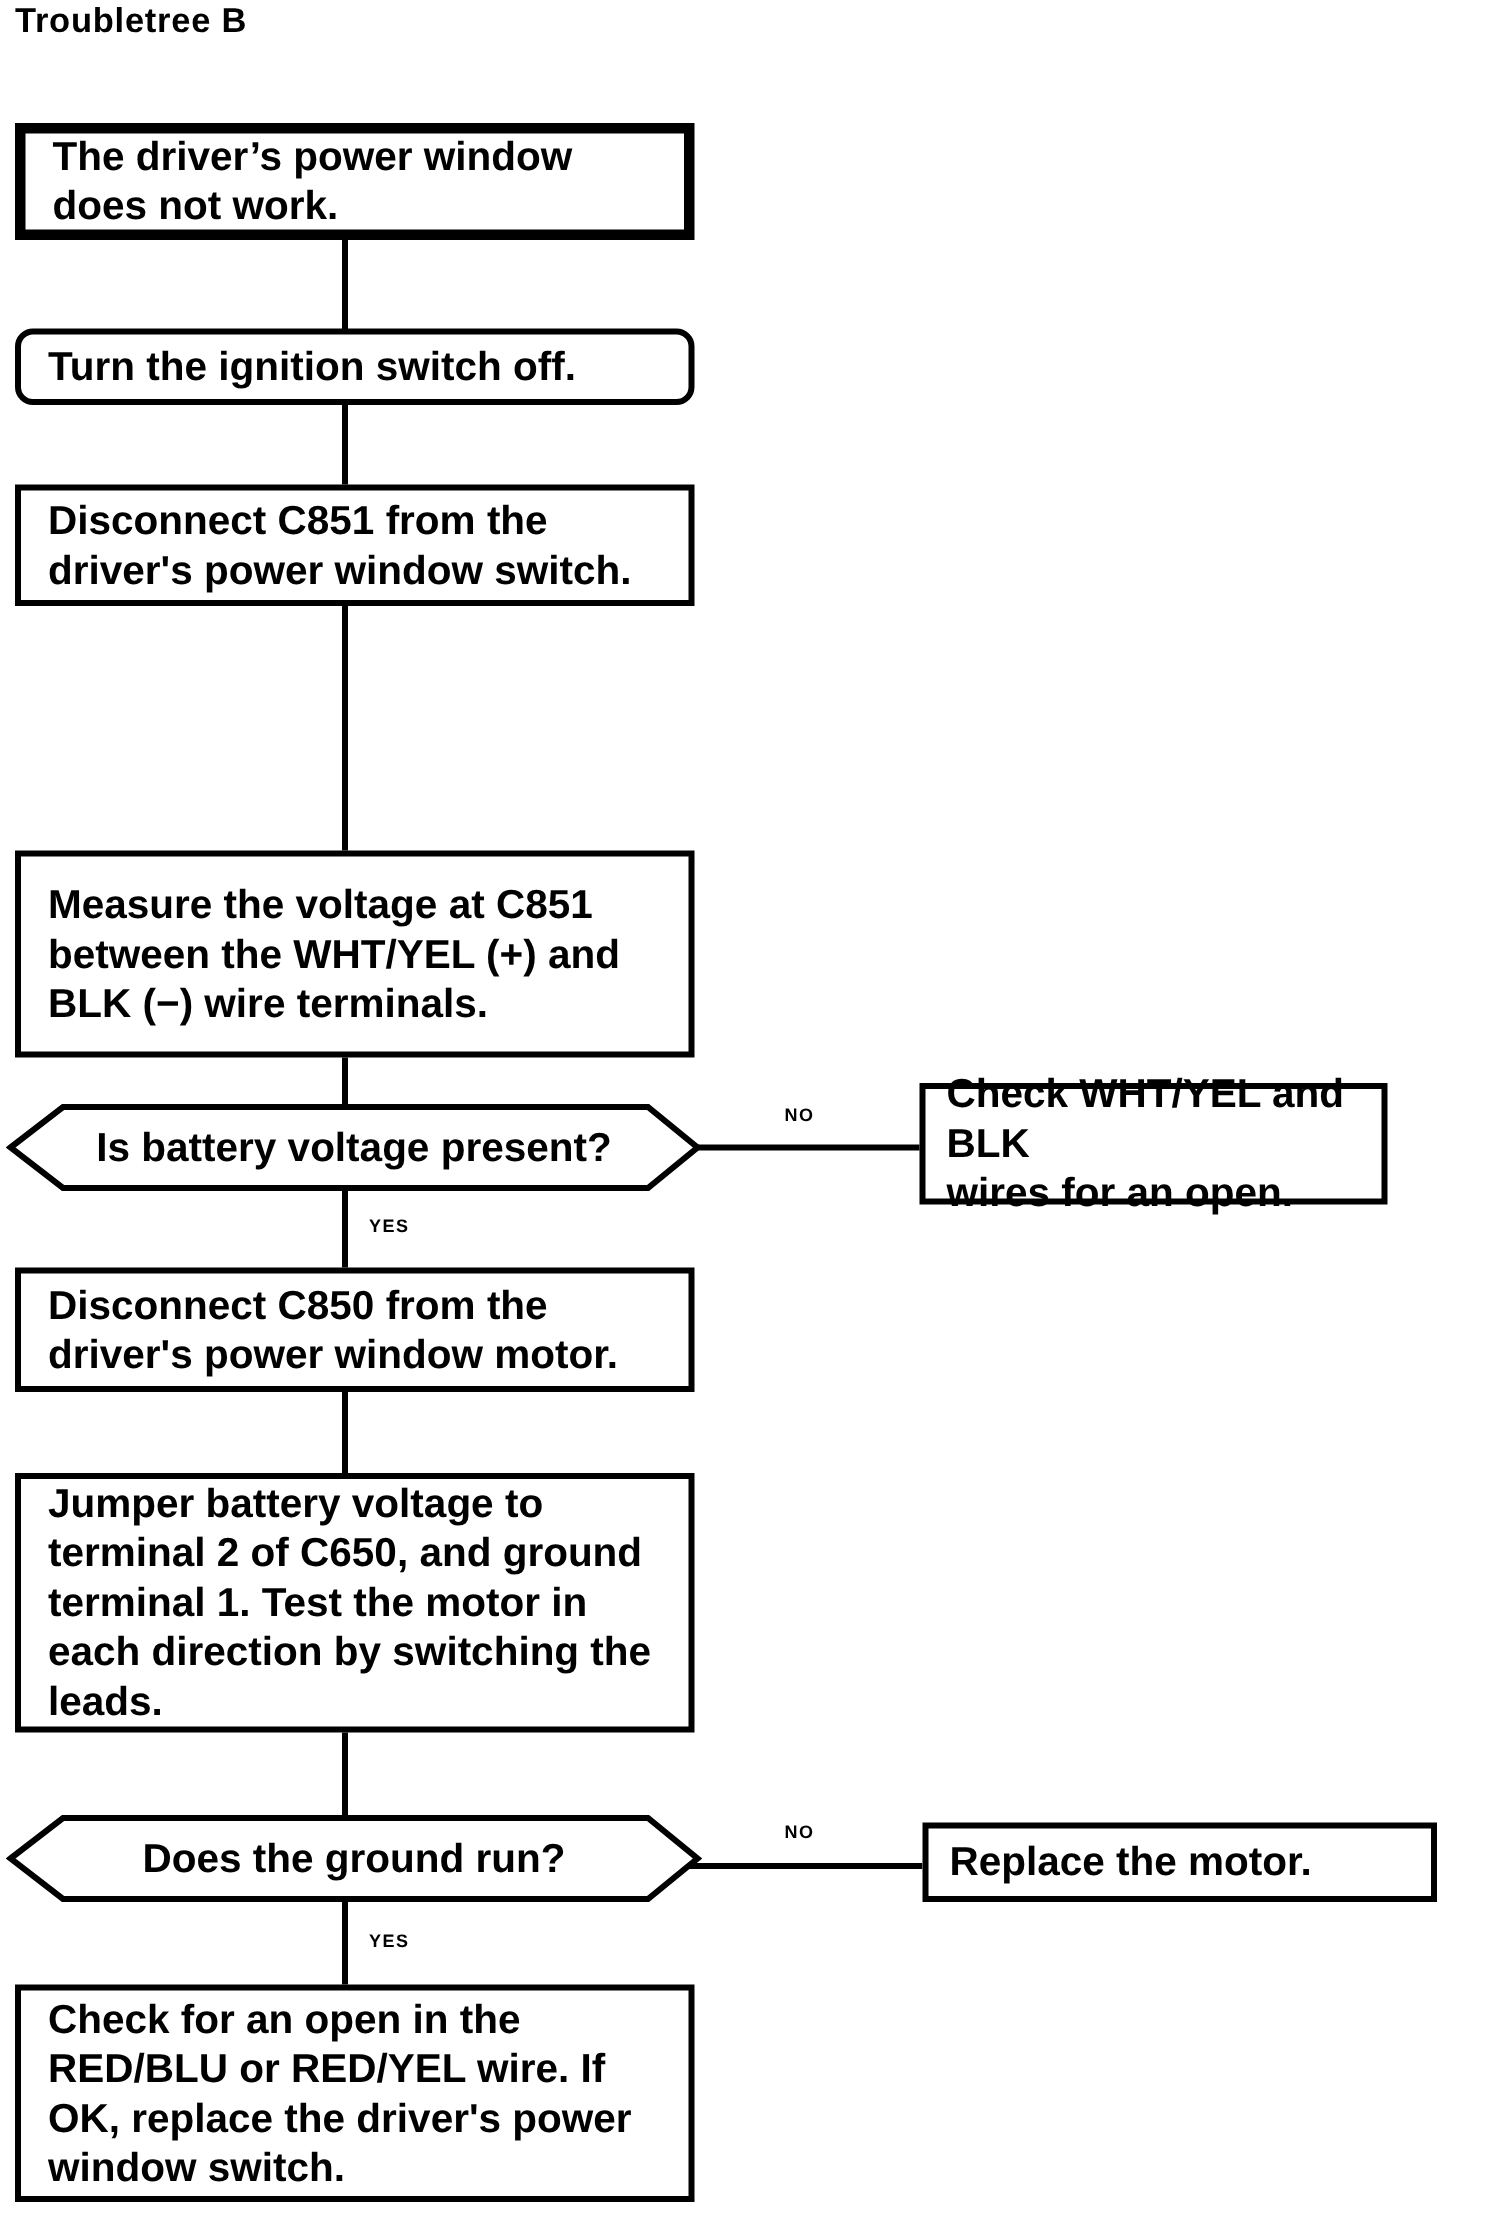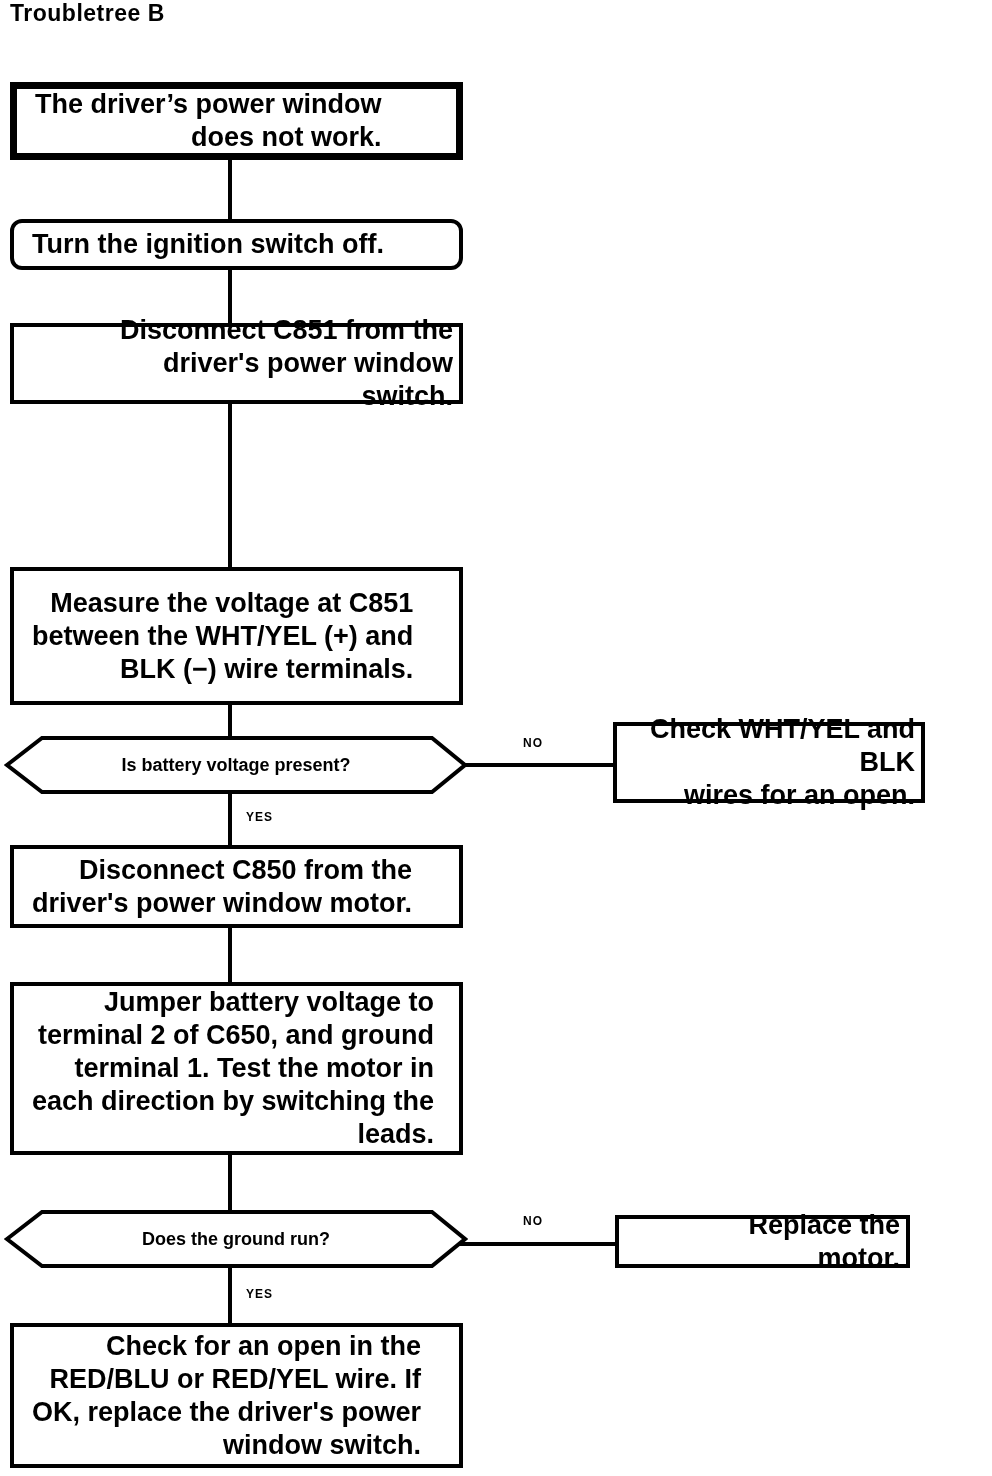--- a/index.html
+++ b/index.html
@@ -27,21 +27,20 @@
     z-index: 0;
   }
   .node {
     position: absolute;
     background: #ffffff;
     border: 4px solid #000000;
     box-sizing: border-box;
     display: flex;
     align-items: center;
     z-index: 1;
-    text-align: right;
   }
   .node.start { border-width: 7px; }
   .node-text {
     font-size: 27px;
     font-weight: bold;
     line-height: 33px;
     white-space: pre-line;
     padding-left: 18px;
     padding-right: 6px;
   }
@@ -49,21 +48,21 @@
     position: absolute;
     z-index: 1;
   }
   .hex svg { display: block; }
   .hex-text {
     position: absolute;
     left: 0; top: 0; right: 0; bottom: 0;
     display: flex;
     align-items: center;
     justify-content: center;
-    font-size: 18px;
+    font-size: 27px;
     font-weight: bold;
   }
   .branch-label {
     position: absolute;
     z-index: 2;
     font-size: 12px;
     font-weight: bold;
     letter-spacing: 1px;
   }
 </style>
@@ -80,21 +79,21 @@
 
   <div class="node start" style="left:10px; top:82px; width:453px; height:78px;">
     <div class="node-text">The driver’s power window
 does not work.</div>
   </div>
 
   <div class="node" style="left:10px; top:219px; width:453px; height:51px;border-radius:12px;">
     <div class="node-text">Turn the ignition switch off.</div>
   </div>
 
-  <div class="node" style="left:10px; top:323px; width:453px; height:81px;padding-left:46px;">
+  <div class="node" style="left:10px; top:323px; width:453px; height:81px;">
     <div class="node-text">Disconnect C851 from the
 driver's power window switch.</div>
   </div>
 
 
   <div class="node" style="left:10px; top:567px; width:453px; height:138px;">
     <div class="node-text">Measure the voltage at C851
 between the WHT/YEL (+) and
 BLK (−) wire terminals.</div>
   </div>
@@ -130,21 +129,21 @@
 
   <div class="hex" style="left:4px; top:1209px; width:464px; height:60px;">
     <svg width="464" height="60" viewBox="0 0 464 60">
       <polygon points="3,30 38,3 428,3 461,30 428,57 38,57" fill="#ffffff" stroke="#000000" stroke-width="4"></polygon>
     </svg>
     <div class="hex-text">Does the ground run?</div>
   </div>
 
   <div class="branch-label" style="left:523px; top:1214px;">NO</div>
 
-  <div class="node" style="left:615px; top:1215px; width:295px; height:53px;padding-left:44px;">
+  <div class="node" style="left:615px; top:1215px; width:343px; height:53px;">
     <div class="node-text" style="padding-left:14px;">Replace the motor.</div>
   </div>
 
   <div class="branch-label" style="left:246px; top:1287px;">YES</div>
 
   <div class="node" style="left:10px; top:1323px; width:453px; height:145px;">
     <div class="node-text">Check for an open in the
 RED/BLU or RED/YEL wire. If
 OK, replace the driver's power
 window switch.</div>

